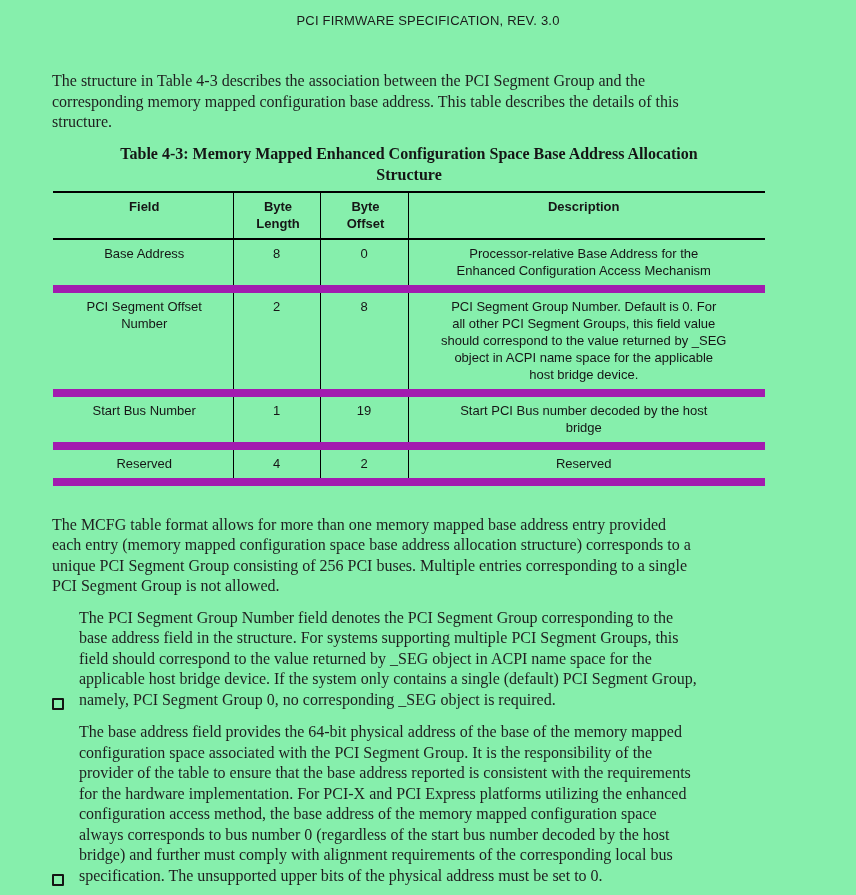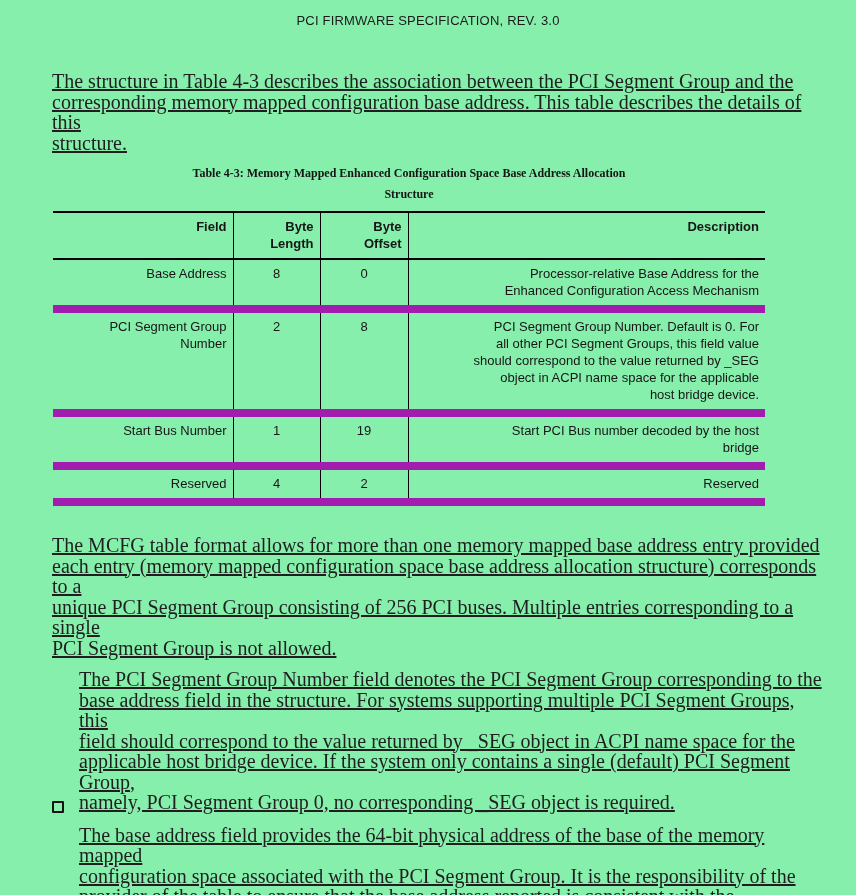--- a/index.html
+++ b/index.html
@@ -17,32 +17,31 @@
   }
   .running-head {
     padding-top: 13px;
     text-align: center;
     font-family: "Liberation Sans", sans-serif;
     font-size: 13px;
     letter-spacing: 0.2px;
     color: #1b1b1b;
   }
   .body-text {
-    font-size: 20px;
+    font-size: 16px;
     line-height: 20.5px;
     white-space: pre-line;
     color: #1f1f1f;
-    text-decoration: underline;
   }
   .para-1 { margin: 43px 34px 0 52px; }
   .para-2 { margin: 29px 34px 0 52px; }
   .table-title {
     margin: 10px 91px 0 53px;
     font-weight: bold;
-    font-size: 12px;
+    font-size: 16px;
     line-height: 21px;
     text-align: center;
     white-space: pre-line;
     color: #151515;
   }
   .spec-table {
     margin: 6px 0 0 53px;
     width: 712px;
     border-collapse: collapse;
     table-layout: fixed;
@@ -52,21 +51,21 @@
     border-top: 2px solid #000;
   }
   .spec-table col.c1 { width: 180px; }
   .spec-table col.c2 { width: 87px; }
   .spec-table col.c3 { width: 88px; }
   .spec-table col.c4 { width: 357px; }
   .spec-table tr { border-bottom: 8px solid #a21caf; }
   .spec-table thead tr { border-bottom: 2px solid #000; }
   .spec-table th, .spec-table td {
     vertical-align: top;
-    text-align: right;
+    text-align: center;
     padding: 5px 6px 6px 9px;
     white-space: pre-line;
     color: #161616;
   }
   .spec-table th { font-weight: bold; }
   .spec-table th:not(:last-child),
   .spec-table td:not(:last-child) { border-right: 1.5px solid #000; }
   .spec-table td.num { text-align: center; padding-left: 2px; padding-right: 2px; }
   .spec-table th.desc, .spec-table td.desc { padding-left: 0; }
   .bullet-item { display: flex; margin: 11px 34px 0 52px; align-items: flex-end; }
@@ -113,21 +112,21 @@
     </thead>
     <tbody>
       <tr>
         <td>Base Address</td>
         <td class="num">8</td>
         <td class="num">0</td>
         <td class="desc">Processor-relative Base Address for the
 Enhanced Configuration Access Mechanism</td>
       </tr>
       <tr>
-        <td>PCI Segment Group
+        <td>PCI Segment Offset
 Number</td>
         <td class="num">2</td>
         <td class="num">8</td>
         <td class="desc">PCI Segment Group Number. Default is 0.  For
 all other PCI Segment Groups, this field value
 should correspond to the value returned by _SEG
 object in ACPI name space for the applicable
 host bridge device.</td>
       </tr>
       <tr>

